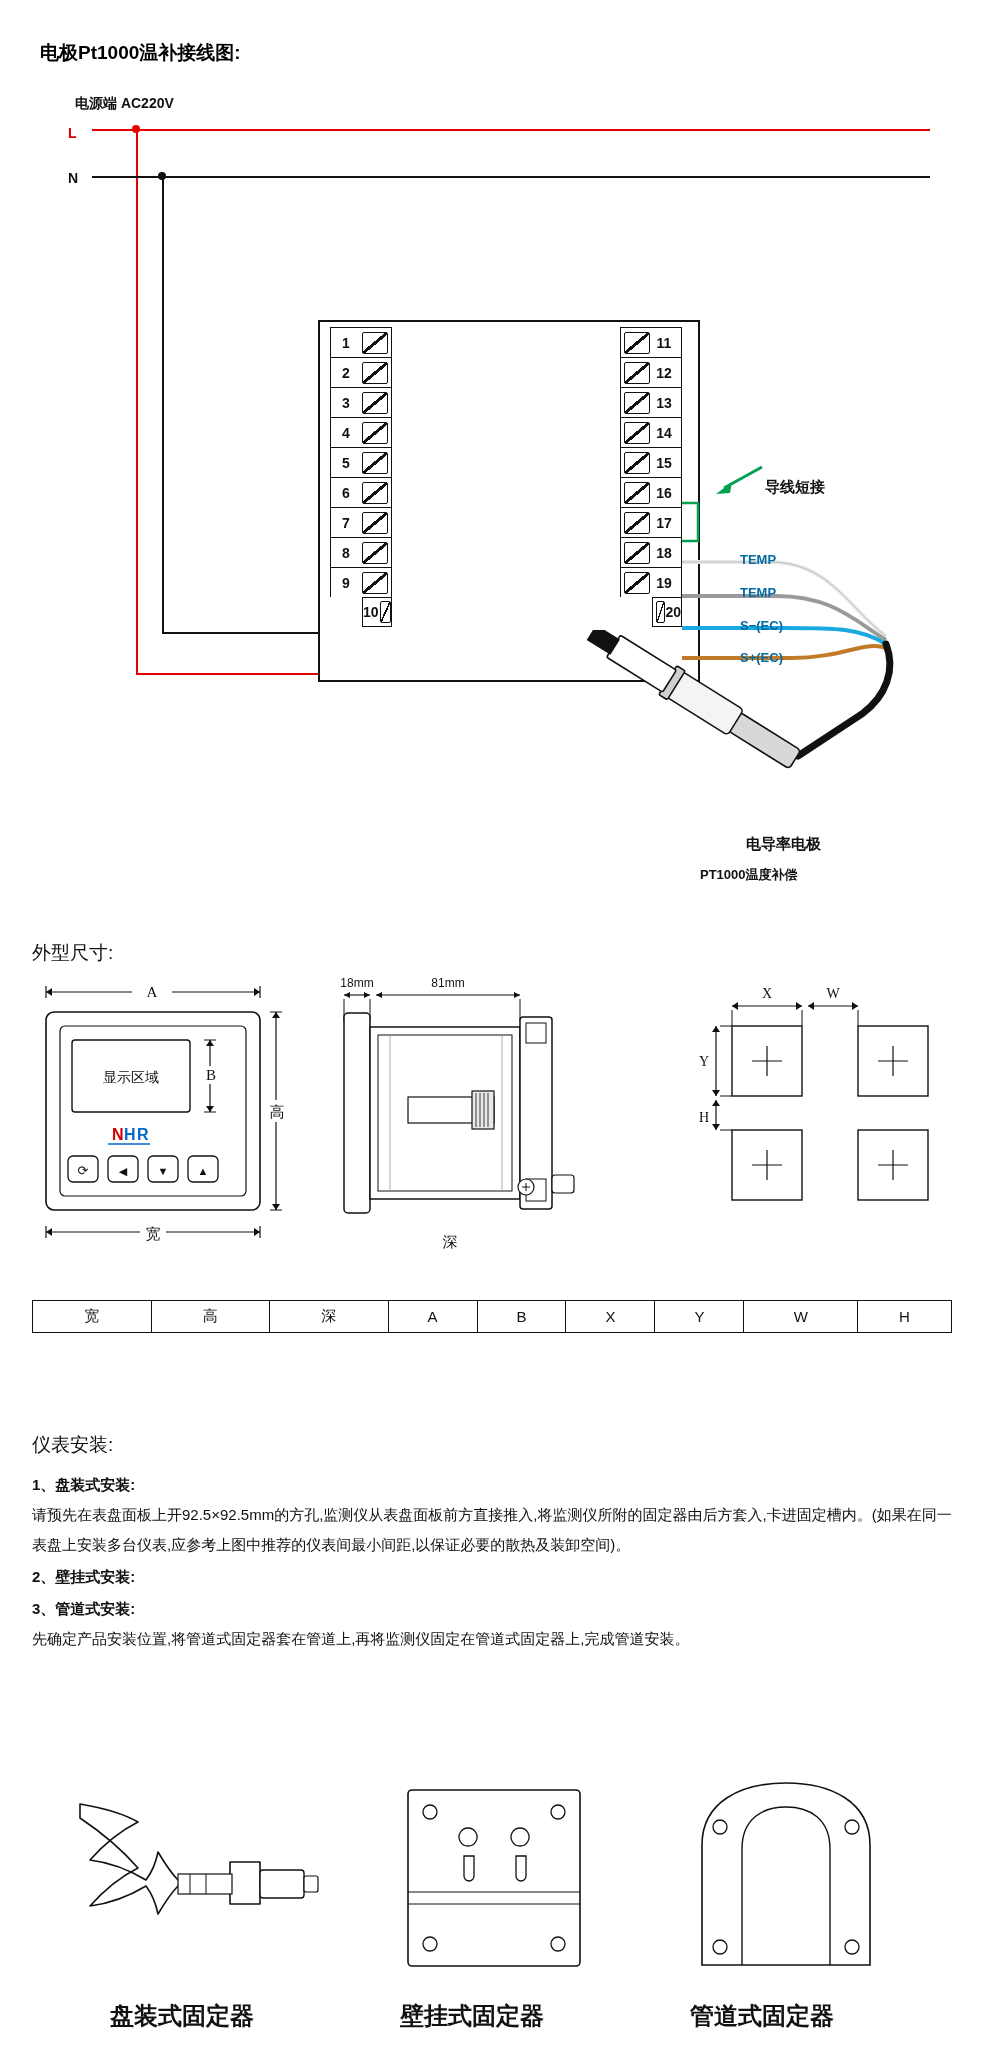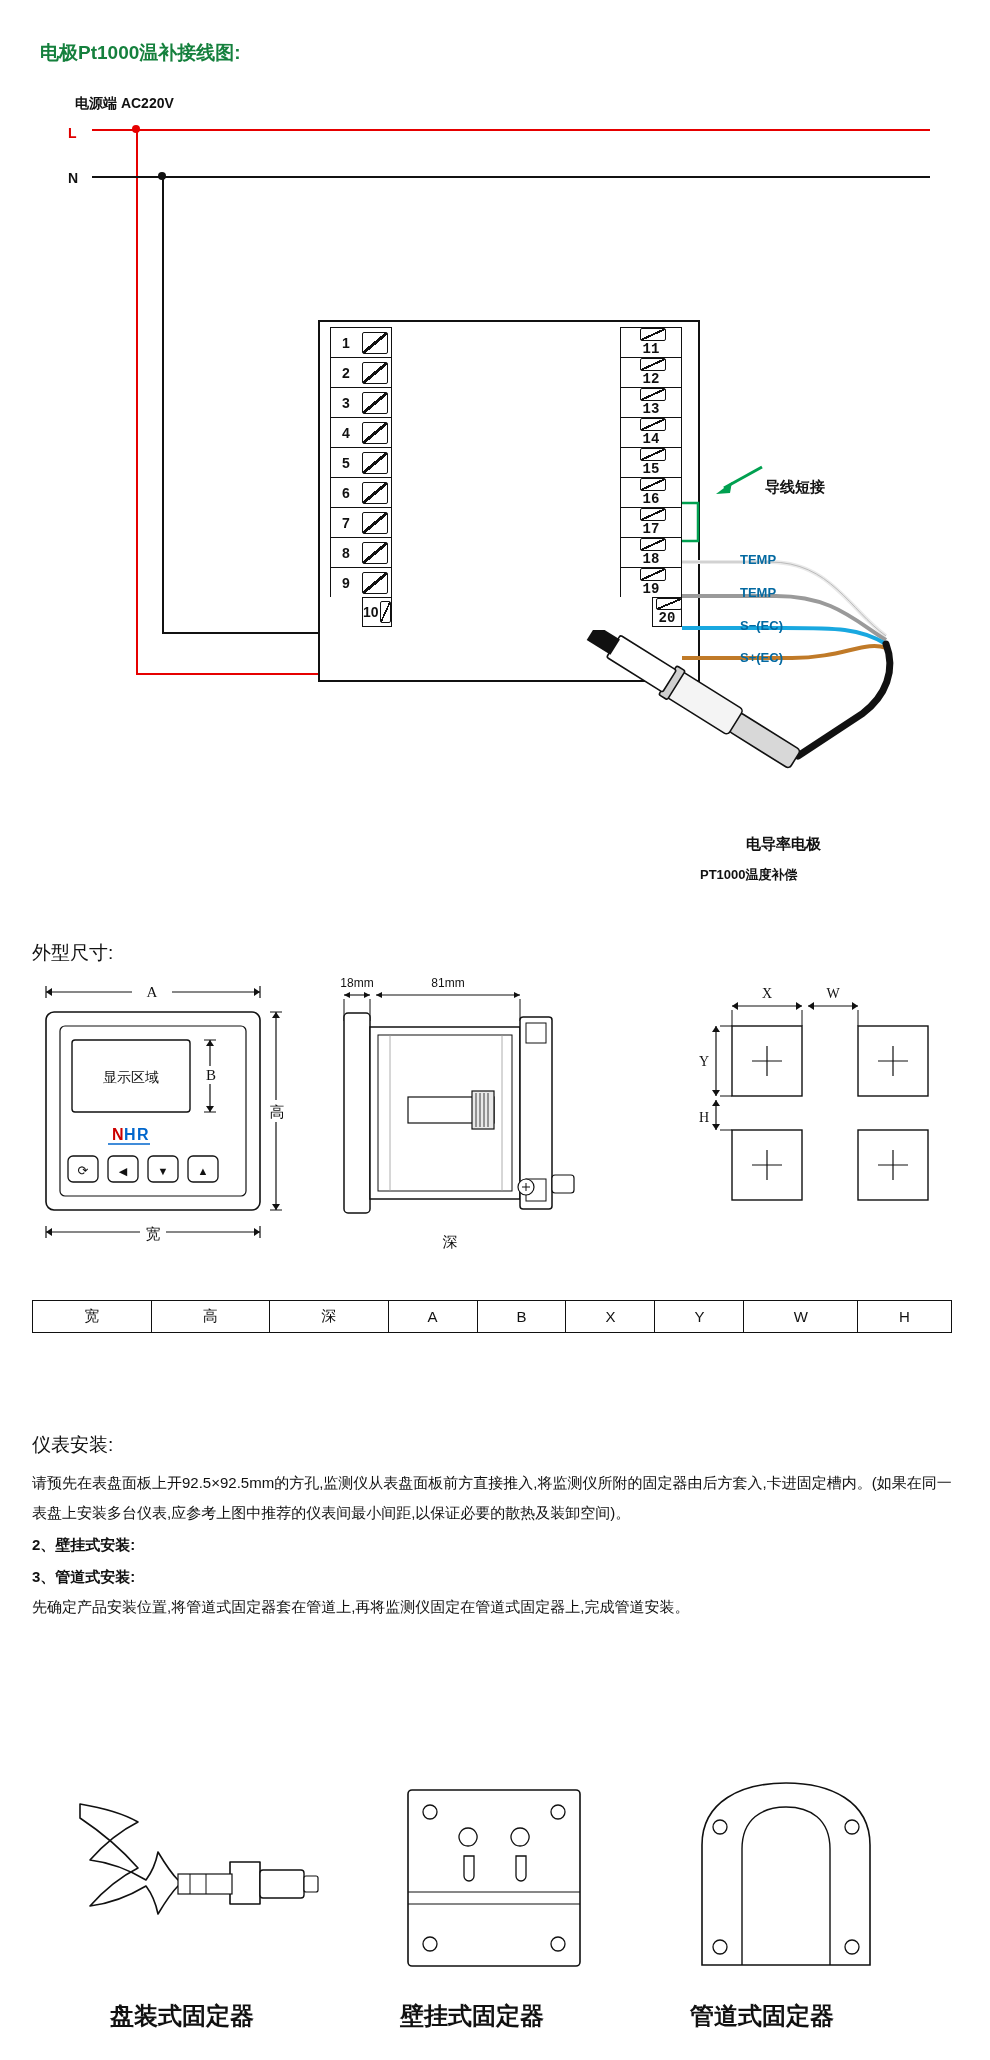--- a/index.html
+++ b/index.html
@@ -5,21 +5,21 @@
   html,body{margin:0;padding:0;}
   body{
     width:990px;
     background:#ffffff;
     font-family:"Liberation Sans", sans-serif;
     color:#111;
     -webkit-font-smoothing:antialiased;
   }
   .page{position:relative;width:990px;height:2060px;overflow:hidden;}
 
-  .h-title{font-size:19px;font-weight:bold;color:#15803d;}
+  .h-title{font-size:19px;font-weight:bold;color:#000000;}
   .sec-title{font-size:19px;font-weight:normal;}
 
   
   #wiring-title{position:absolute;left:40px;top:40px;}
   #power-label{position:absolute;left:75px;top:95px;font-size:14px;font-weight:bold;}
 
   #lbl-L{position:absolute;left:68px;top:125px;font-size:14px;font-weight:bold;color:#e00000;}
   #lbl-N{position:absolute;left:68px;top:170px;font-size:14px;font-weight:bold;color:#111;}
 
   .wire{position:absolute;}
@@ -39,21 +39,21 @@
     box-sizing:border-box;display:flex;align-items:center;background:#fff;
   }
   .term:last-child{border-bottom:1.5px solid #111;margin-left:32px;}
   .term .num{width:30px;text-align:center;font-size:14px;font-weight:bold;}
   .term .screw{
     width:26px;height:22px;margin-left:1px;border:1.5px solid #111;border-radius:2px;
     background:
       linear-gradient(to bottom right, transparent 45%, #111 45%, #111 55%, transparent 55%);
     box-sizing:border-box;
   }
-  .term.right{flex-direction:column;font-family:Liberation Mono, monospace;}
+  .term.right{flex-direction:row;}
   .term.right .screw{margin-left:3px;}
   .term.right .num{width:28px;}
 
   
   .sig-label{position:absolute;font-size:13px;font-weight:bold;color:#0369a1;}
   #short-label{position:absolute;left:765px;top:478px;font-size:15px;font-weight:bold;}
 
   
   #probe-label1{position:absolute;left:718px;top:835px;font-size:15px;font-weight:bold;padding-left:28px;}
   #probe-label2{position:absolute;left:700px;top:866px;font-size:13px;font-weight:bold;}
@@ -356,20 +356,21 @@
       <td class="hdr2">X</td>
       <td class="hdr2">Y</td>
       <td class="hdr2">W</td>
       <td class="hdr2">H</td>
     </tr>
   </tbody>
     </table>
 
   <div id="install-title" class="sec-title">仪表安装:</div>
   <div id="install-body">
+    <p class="num-head">1、盘装式安装:</p>
     <p>请预先在表盘面板上开92.5×92.5mm的方孔,监测仪从表盘面板前方直接推入,将监测仪所附的固定器由后方套入,卡进固定槽内。(如果在同一表盘上安装多台仪表,应参考上图中推荐的仪表间最小间距,以保证必要的散热及装卸空间)。</p>
     <p class="num-head">2、壁挂式安装:</p>
     <p class="num-head">3、管道式安装:</p>
     <p>先确定产品安装位置,将管道式固定器套在管道上,再将监测仪固定在管道式固定器上,完成管道安装。</p>
   </div>
 
   <svg class="abs" style="left:60px;top:1800px;" width="280" height="180" viewBox="0 0 280 180">
     <path d="M20,18 C44,34 64,52 78,68 C62,76 46,88 30,106 C46,104 66,98 86,86 C92,94 96,104 98,114 C104,104 110,94 118,86 L170,86 L170,104 L200,104 L200,62 L170,62 L170,80 L118,80 C110,72 104,62 98,52 C96,62 92,72 86,80 C66,68 46,62 30,60 C46,42 62,30 78,22 C64,14 44,8 20,4 Z" fill="#fff" stroke="#111" stroke-width="1.6" stroke-linejoin="round"></path>
     <rect x="118" y="74" width="54" height="20" fill="#fff" stroke="#111" stroke-width="1.2"></rect>
     <line x1="130" y1="74" x2="130" y2="94" stroke="#111" stroke-width="1"></line>

